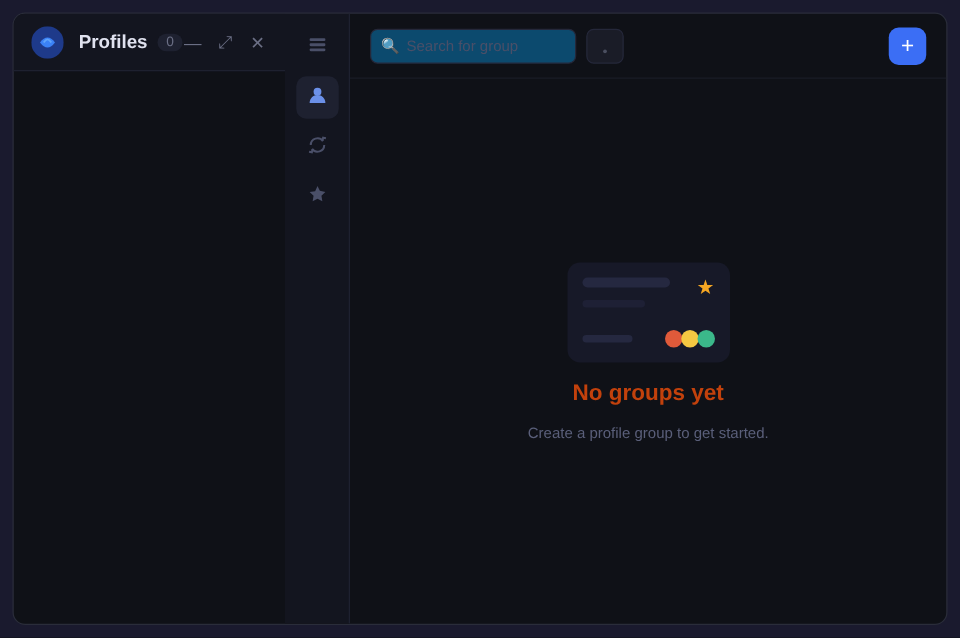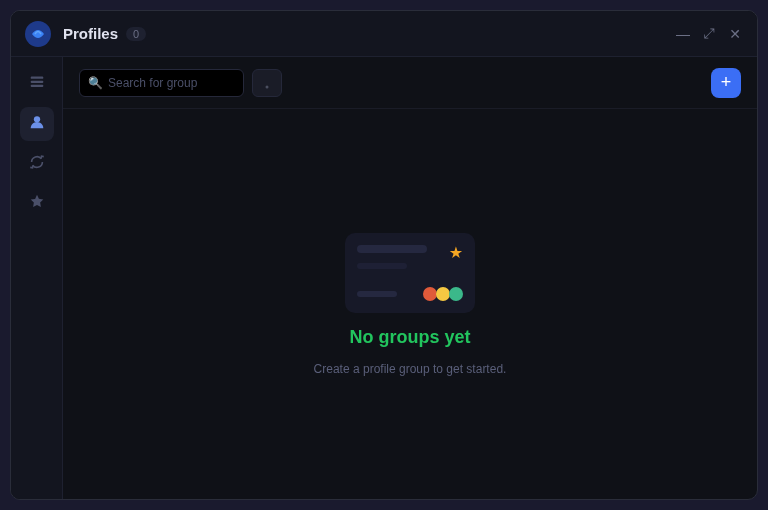--- a/index.html
+++ b/index.html
@@ -15,21 +15,21 @@
     }
 
     .window {
       width: 748px;
       height: 490px;
       background: #0f1117;
       border-radius: 10px;
       border: 1px solid #2a2d3a;
       overflow: hidden;
       display: flex;
-      flex-direction: column;
+      flex-direction: row;
     }
 
     
     .titlebar {
       height: 46px;
       background: #13151f;
       display: flex;
       align-items: center;
       padding: 0 14px;
       border-bottom: 1px solid #1e2130;
@@ -135,21 +135,21 @@
     }
 
     .search-icon-inner {
       position: absolute;
       left: 9px;
       color: #4a4f68;
       font-size: 12px;
     }
 
     .search-input {
-      background: #000000;
+      background: #0c4a6e;
       border: 1px solid #25283a;
       border-radius: 6px;
       color: #8b90aa;
       font-size: 12px;
       padding: 6px 10px 6px 28px;
       width: 165px;
       outline: none;
     }
 
     .search-input::placeholder { color: #4a4f68; }
@@ -251,21 +251,21 @@
 
     .illus-dot {
       width: 14px;
       height: 14px;
       border-radius: 50%;
     }
 
     .empty-title {
       font-size: 18px;
       font-weight: 600;
-      color: #22c55e;
+      color: #c2410c;
     }
 
     .empty-subtitle {
       font-size: 12px;
       color: #5a5f7a;
       text-align: right;
     }
   </style>
 </head>
 <body>

